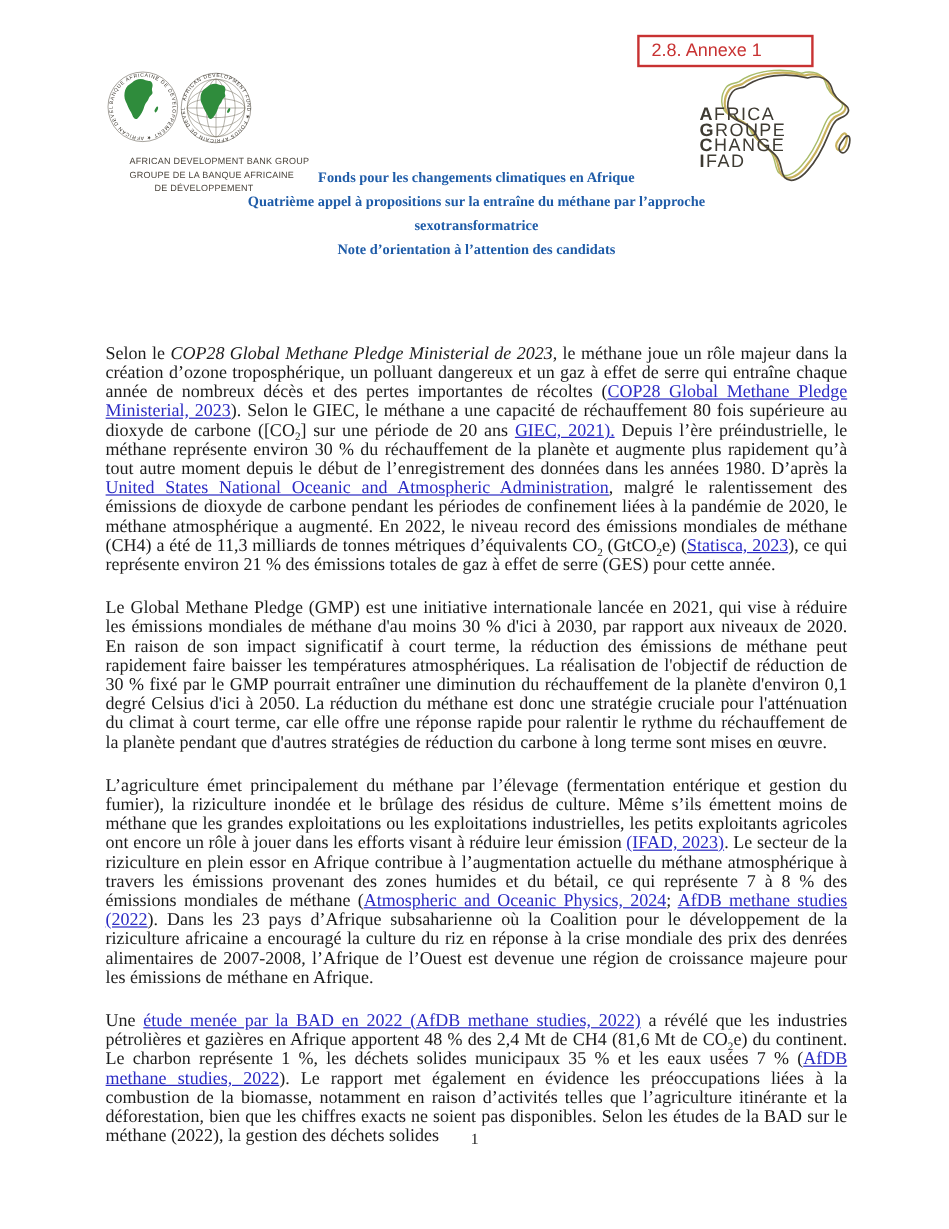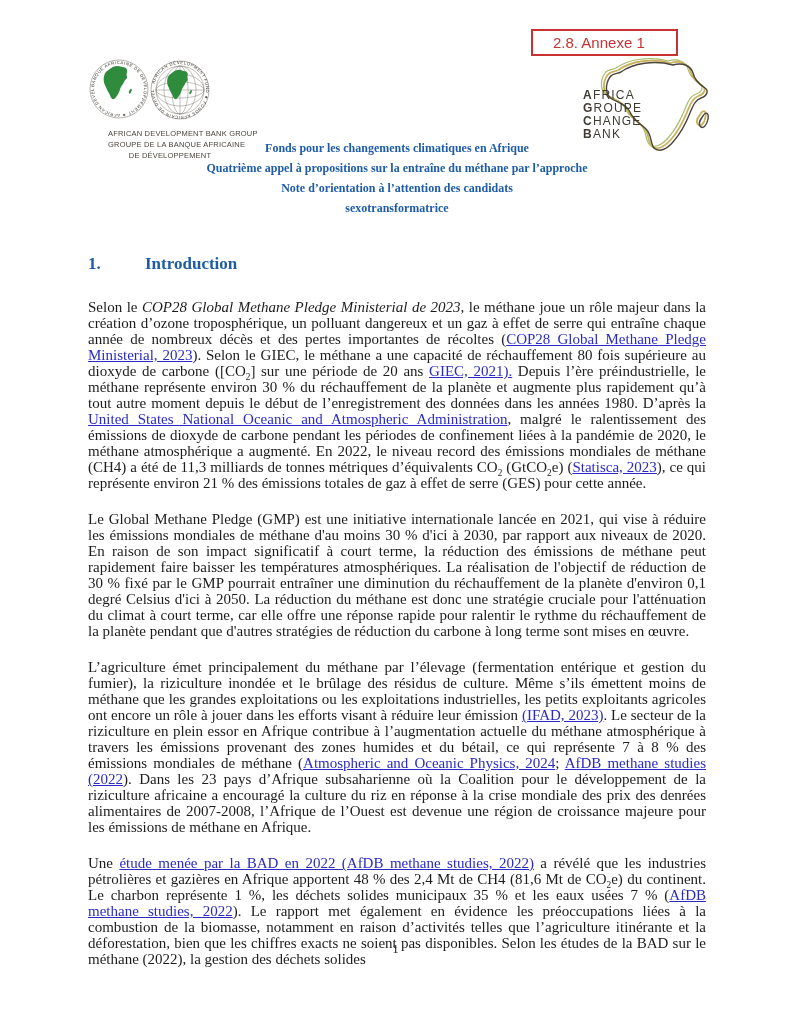--- a/index.html
+++ b/index.html
@@ -19,37 +19,37 @@
     color:var(--body-ink);
     overflow:hidden;
   }
   
   .annex-box{
     position:absolute;left:531px;top:29px;width:147px;height:27px;
     border:2px solid var(--annex-red);
     color:var(--annex-red);
     font-family:"Liberation Sans", sans-serif;
     font-size:15px;line-height:23px;
-    padding-left:20px;
+    padding-left:10px;
     background:transparent;
   }
   
   .afdb-logo{position:absolute;left:88px;top:58px;width:125px;}
   .afdb-captions{
     margin-top:2px;width:124px;text-align:center;
     font-family:"Liberation Sans", sans-serif;
     font-size:7.5px;line-height:11px;letter-spacing:.2px;
     color:#4a443c;white-space:nowrap;margin-left:20px;
   }
   
   .accf-logo{position:absolute;left:583px;top:56px;width:142px;height:100px;}
   .accf-words{
     position:absolute;left:0;top:33px;
     font-family:"Liberation Sans", sans-serif;
-    font-size:12px;line-height:13px;letter-spacing:1.2px;
+    font-size:15px;line-height:13px;letter-spacing:1.2px;
     color:#3E3B33;
   }
   .accf-word::first-letter{font-weight:bold;}
   
   .doc-title{
     position:absolute;left:85px;top:138px;width:624px;
     text-align:center;color:var(--title-blue);
     font-weight:bold;font-size:12px;line-height:20px;
   }
   
@@ -57,21 +57,21 @@
     position:absolute;left:88px;top:254px;width:620px;
     color:var(--title-blue);font-weight:bold;font-size:17px;
   }
   .section-heading .num{display:inline-block;width:57px;}
   
   .body-text{
     position:absolute;left:88px;top:287px;width:618px;
     font-size:15px;line-height:16px;
     text-align:justify;
   }
-  .body-text p{margin:12px 0 20px 0;}
+  .body-text p{margin:0 0 20px 0;}
   .body-text em{font-style:italic;}
   .body-text sub{font-size:0.62em;line-height:0;}
   a.lnk{color:var(--link-blue);text-decoration:underline;cursor:pointer;}
   
   .page-number{
     position:absolute;left:0;top:941px;width:791px;
     text-align:center;font-size:13px;color:#222;
   }
 </style>
 </head>
@@ -141,34 +141,31 @@
         <g stroke="#4A453C" stroke-width="1.4">
           <path d="M38,16 C50,7 72,4 90,9 C100,6 108,10 110,17 C111,22 116,28 122,32 C126,35 124,40 118,42 C112,44 110,50 107,57 C103,67 98,77 90,86 C84,93 76,97 71,92 C67,87 69,79 63,73 C57,67 50,64 47,56 C44,49 36,47 29,43 C22,39 22,28 27,21 C30,17 34,18 38,16 Z"></path>
           <path d="M120,60 C123,55 126,57 125,63 C124,69 120,74 117,70 C115,67 117,64 120,60 Z"></path>
         </g>
       </g>
     </svg>
     <div class="accf-words">
       <div class="accf-word">AFRICA</div>
       <div class="accf-word">GROUPE</div>
       <div class="accf-word">CHANGE</div>
-      <div class="accf-word">BANK</div>
+      <div class="accf-word">IFAD</div>
     </div>
   </div>
 
   <div class="doc-title">
     <div>Fonds pour les changements climatiques en Afrique</div>
     <div>Quatrième appel à propositions sur la entraîne du méthane par l’approche</div>
+    <div>sexotransformatrice</div>
     <div>Note d’orientation à l’attention des candidats</div>
-    <div>sexotransformatrice</div>
   </div>
 
-  <div class="section-heading">
-    <span class="num">1.</span><span>Introduction</span>
-  </div>
 
   <div class="body-text">
     <p><span>Selon le </span><em>COP28 Global Methane Pledge Ministerial de 2023</em><span>, le méthane joue un rôle majeur dans la création d’ozone troposphérique, un polluant dangereux et un gaz à effet de serre qui entraîne chaque année de nombreux décès et des pertes importantes de récoltes (</span><a href="#" class="lnk">COP28 Global Methane Pledge Ministerial, 2023</a><span>). Selon le GIEC, le méthane a une capacité de réchauffement 80 fois supérieure au dioxyde de carbone ([CO</span><sub>2</sub><span>] sur une période de 20 ans </span><a href="#" class="lnk">GIEC, 2021).</a><span> Depuis l’ère préindustrielle, le méthane représente environ 30&nbsp;% du réchauffement de la planète et augmente plus rapidement qu’à tout autre moment depuis le début de l’enregistrement des données dans les années&nbsp;1980. D’après la </span><a href="#" class="lnk">United States National Oceanic and Atmospheric Administration</a><span>, malgré le ralentissement des émissions de dioxyde de carbone pendant les périodes de confinement liées à la pandémie de 2020, le méthane atmosphérique a augmenté. En 2022, le niveau record des émissions mondiales de méthane (CH4) a été de 11,3 milliards de tonnes métriques d’équivalents CO</span><sub>2</sub><span> (GtCO</span><sub>2</sub><span>e) (</span><a href="#" class="lnk">Statisca, 2023</a><span>), ce qui représente environ 21&nbsp;% des émissions totales de gaz à effet de serre (GES) pour cette année.</span></p>
     <p><span>Le Global Methane Pledge (GMP) est une initiative internationale lancée en 2021, qui vise à réduire les émissions mondiales de méthane d'au moins 30&nbsp;% d'ici à 2030, par rapport aux niveaux de 2020. En raison de son impact significatif à court terme, la réduction des émissions de méthane peut rapidement faire baisser les températures atmosphériques. La réalisation de l'objectif de réduction de 30&nbsp;% fixé par le GMP pourrait entraîner une diminution du réchauffement de la planète d'environ 0,1 degré Celsius d'ici à 2050. La réduction du méthane est donc une stratégie cruciale pour l'atténuation du climat à court terme, car elle offre une réponse rapide pour ralentir le rythme du réchauffement de la planète pendant que d'autres stratégies de réduction du carbone à long terme sont mises en œuvre.</span></p>
     <p><span>L’agriculture émet principalement du méthane par l’élevage (fermentation entérique et gestion du fumier), la riziculture inondée et le brûlage des résidus de culture. Même s’ils émettent moins de méthane que les grandes exploitations ou les exploitations industrielles, les petits exploitants agricoles ont encore un rôle à jouer dans les efforts visant à réduire leur émission </span><a href="#" class="lnk">(IFAD, 2023)</a><span>. Le secteur de la riziculture en plein essor en Afrique contribue à l’augmentation actuelle du méthane atmosphérique à travers les émissions provenant des zones humides et du bétail, ce qui représente 7 à 8&nbsp;% des émissions mondiales de méthane (</span><a href="#" class="lnk">Atmospheric and Oceanic Physics, 2024</a><span>; </span><a href="#" class="lnk">AfDB methane studies (2022</a><span>). Dans les 23 pays d’Afrique subsaharienne où la Coalition pour le développement de la riziculture africaine a encouragé la culture du riz en réponse à la crise mondiale des prix des denrées alimentaires de 2007-2008, l’Afrique de l’Ouest est devenue une région de croissance majeure pour les émissions de méthane en Afrique.</span></p>
     <p><span>Une </span><a href="#" class="lnk">étude menée par la BAD en 2022 (AfDB methane studies, 2022)</a><span> a révélé que les industries pétrolières et gazières en Afrique apportent 48&nbsp;% des 2,4 Mt de CH4 (81,6 Mt de CO</span><sub>2</sub><span>e) du continent. Le charbon représente 1&nbsp;%, les déchets solides municipaux 35&nbsp;% et les eaux usées 7&nbsp;% (</span><a href="#" class="lnk">AfDB methane studies, 2022</a><span>). Le rapport met également en évidence les préoccupations liées à la combustion de la biomasse, notamment en raison d’activités telles que l’agriculture itinérante et la déforestation, bien que les chiffres exacts ne soient pas disponibles. Selon les études de la BAD sur le méthane (2022), la gestion des déchets solides</span></p>
   </div>
 
   <div class="page-number">1</div>
 

